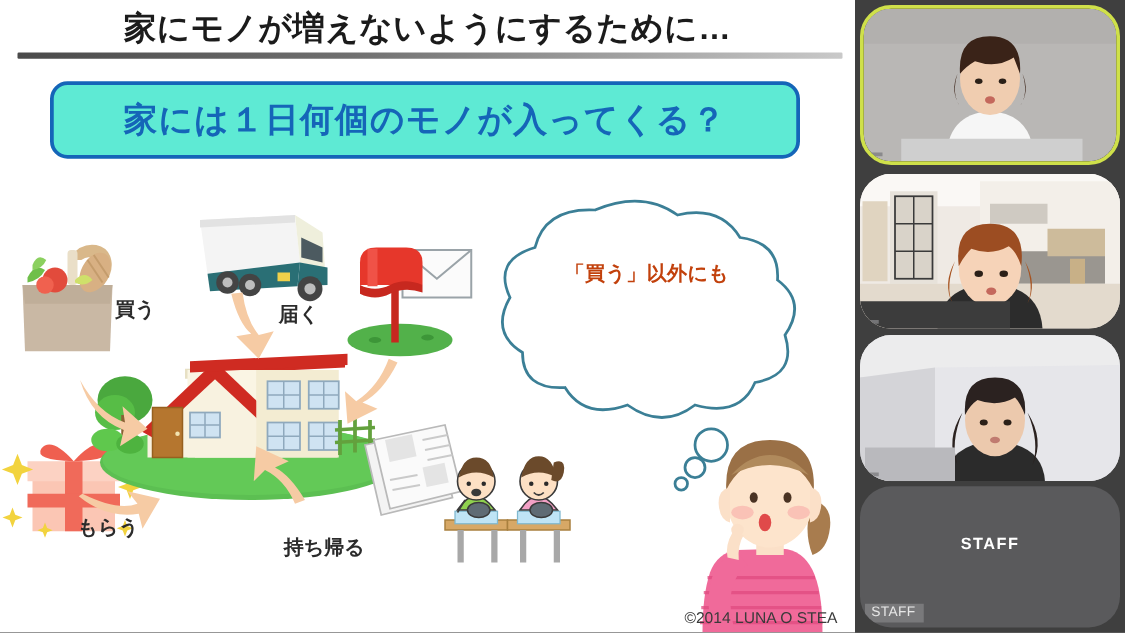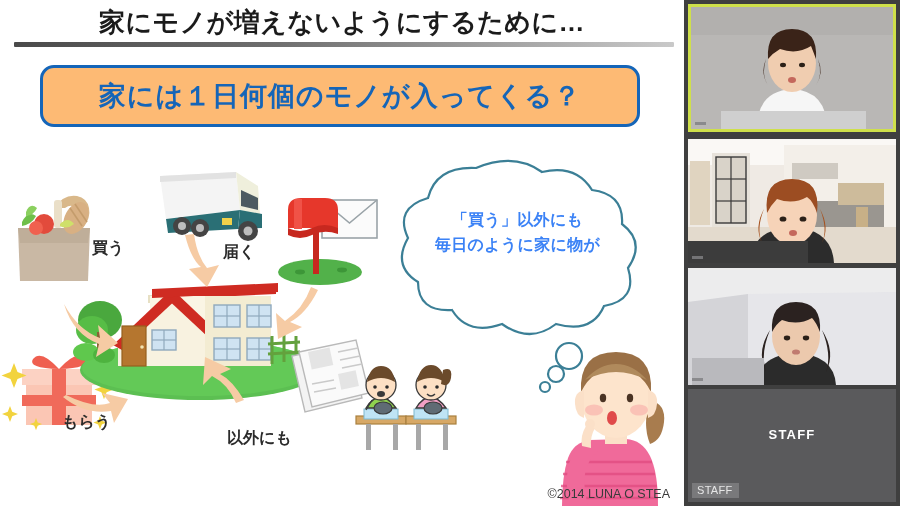--- a/index.html
+++ b/index.html
@@ -22,21 +22,21 @@
     letter-spacing:0.5px; white-space:nowrap;
   }
   .title-rule {
     position:absolute; left:14px; top:42px; width:660px; height:5px;
     background:linear-gradient(to right,#4a4a4a 0%,#6f6f6f 40%,#c9c9c9 100%);
     border-radius:1px;
   }
 
   .qbox {
     position:absolute; left:40px; top:65px; width:600px; height:62px;
-    border:3px solid #1565b8; border-radius:14px; background:#fdba74;
+    border:3px solid #1565b8; border-radius:14px; background:#5eead4;
     display:flex; align-items:center; justify-content:center;
   }
   .qbox-text {
     font-size:27px; font-weight:bold; color:#1565b8; white-space:nowrap;
     letter-spacing:1px;
   }
 
   
   .dlabel {
     position:absolute; font-size:16px; font-weight:bold; color:#2b2b2b;
@@ -49,32 +49,32 @@
   .lbl-mochikaeru{ left:227px; top:428px; }
 
   .copyright {
     position:absolute; right:14px; bottom:5px;
     font-size:12.5px; color:#3a3a3a; white-space:nowrap;
   }
 
   
   .bubble-text {
     position:absolute; left:400px; top:208px; width:235px;
-    text-align:center; font-size:16px; font-weight:bold; color:#3b82f6;
+    text-align:center; font-size:16px; font-weight:bold; color:#c2410c;
     line-height:1.55; letter-spacing:0.3px;
   }
 
   svg.art { position:absolute; left:0; top:0; width:684px; height:506px; pointer-events:none; }
 
   
   #rail {
     position:absolute; left:684px; top:0; width:216px; height:506px;
     background:#3f3f3f;
   }
-  .tile { position:absolute; left:4px; width:208px; overflow:hidden; background:#2c2c2c; }
+  .tile { position:absolute; left:4px; width:208px; overflow:hidden; background:#2c2c2c;border-radius:25px; }
   #tile1 { top:4px;   height:128px; border:3px solid #cfe04a;
            box-shadow:0 0 0 1px #2d2d2d inset; }
   #tile2 { top:139px; height:124px; }
   #tile3 { top:268px; height:117px; }
   #tile4 { top:389px; height:113px; background:#5a5a5c; }
 
   .vid { position:absolute; inset:0; overflow:hidden; }
 
   .name-tag {
     position:absolute; left:4px; bottom:4px;
@@ -323,26 +323,26 @@
           <ellipse cx="594" cy="410" rx="9" ry="5.5" fill="#f9b9b0" opacity="0.8"></ellipse>
           <ellipse cx="639" cy="410" rx="9" ry="5.5" fill="#f9b9b0" opacity="0.8"></ellipse>
           <ellipse cx="612" cy="418" rx="5" ry="7" fill="#e04a4a"></ellipse>
 
           <path d="M590 442 q-18 6 -22 26 q-3 16 2 38 h18 q-6 -24 -2 -36 q4 -14 12 -18 Z" fill="#f06a9a"></path>
           <path d="M586 426 q-6 10 -4 20 l9 2 q-1 -12 4 -20 Z" fill="#fbe0c8"></path>
           <circle cx="590" cy="424" r="5" fill="#fbe0c8"></circle>
         </g>
       </svg>
 
-      <div class="bubble-text"><span>「買う」以外にも</span><br><span>毎日のように家に物が</span><br></div>
+      <div class="bubble-text"><span>「買う」以外にも</span><br><br></div>
 
       <div class="dlabel lbl-kau">買う</div>
       <div class="dlabel lbl-todoku">届く</div>
       <div class="dlabel lbl-morau">もらう</div>
-      <div class="dlabel lbl-mochikaeru">以外にも</div>
+      <div class="dlabel lbl-mochikaeru">持ち帰る</div>
 
       <div class="copyright">©2014 LUNA O STEA</div>
     </div>
   </div>
 
   <div id="rail">
 
     <div class="tile" id="tile1">
       <div class="vid">
         <svg viewBox="0 0 202 122" preserveAspectRatio="none" style="width:100%;height:100%;display:block">

